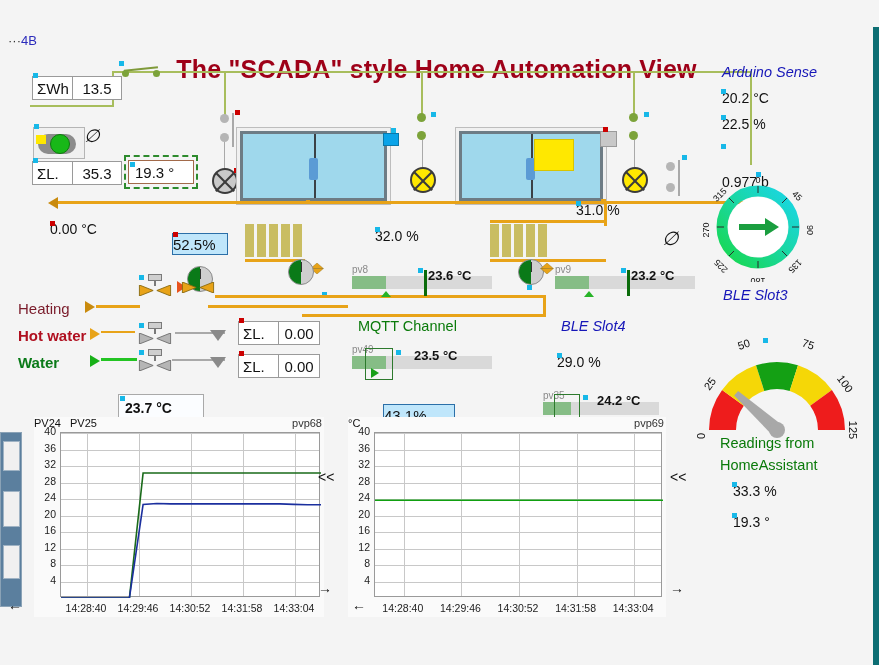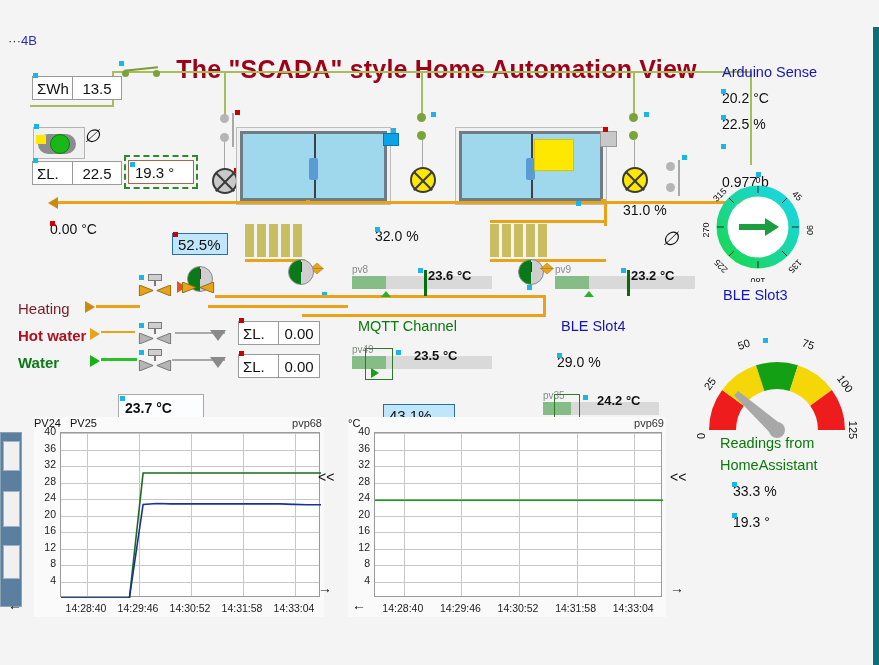--- a/index.html
+++ b/index.html
@@ -31,32 +31,32 @@
   .tick{position:absolute;left:-1px;width:10px;height:14px;background:#f5f5f5;border:1px solid #9fb3c4;box-sizing:border-box;}
 
   
   .sub4b{position:absolute;left:8px;top:6px;font-size:13px;color:#2b2bbb;}
   .sub4b .dots{color:#333;}
   .title{position:absolute;left:0;top:28px;width:873px;text-align:center;font-size:25px;font-weight:bold;color:#9e0018;letter-spacing:.2px;}
 
   .lbl{position:absolute;font-size:14px;color:#111;white-space:nowrap;}
   .lbl.b{font-weight:bold;}
   .hdr{position:absolute;font-size:14.5px;white-space:nowrap;}
-  .hdr.blue{color:#1616b8;}
+  .hdr.blue{color:#1616b8;font-style:italic;}
   .hdr.green{color:#0a7a0a;}
 
   
   .meter{position:absolute;height:24px;border:1px solid #9a9a9a;background:#fff;box-sizing:border-box;display:flex;align-items:center;font-size:15px;color:#111;}
   .meter .k{width:40px;border-right:1px solid #9a9a9a;height:100%;display:flex;align-items:center;padding-left:4px;box-sizing:border-box;}
   .meter .v{flex:1;text-align:center;}
 
   .fieldbox{position:absolute;border:1px solid #a26a4a;background:#fff;box-sizing:border-box;font-size:15px;color:#111;display:flex;align-items:center;padding-left:6px;}
   .selmark{position:absolute;border:2px dashed #2d8b2d;box-sizing:border-box;}
 
-  .cyanbox{position:absolute;background:#bfe6fb;border:1px solid #2b6fa8;box-sizing:border-box;font-size:15px;color:#111;display:flex;align-items:center;padding-left:5px;}
+  .cyanbox{position:absolute;background:#bfe6fb;border:1px solid #2b6fa8;box-sizing:border-box;font-size:15px;color:#111;display:flex;align-items:center;}
 
   .infobox{position:absolute;background:#fbfdff;border:1px solid #a9a9a9;box-sizing:border-box;font-size:14px;font-weight:bold;color:#111;padding:4px 6px;line-height:18px;}
 
   
   .dot{position:absolute;width:5px;height:5px;}
   .dot.c{background:#17b8e8;} .dot.r{background:#c00;}
 
   
   .ln{position:absolute;background:#a7bd5c;}
   .lo{position:absolute;background:#e8a318;}
@@ -159,21 +159,21 @@
 
     <div style="position:absolute;left:33px;top:100px;width:52px;height:32px;background:#f0f0f0;border:1px solid #b5b5b5;box-sizing:border-box;">
       <div style="position:absolute;left:4px;top:6px;width:38px;height:20px;border-radius:10px;background:#8c8c8c;"></div>
       <div style="position:absolute;left:2px;top:7px;width:10px;height:9px;background:#ffe800;"></div>
       <div style="position:absolute;left:16px;top:6px;width:20px;height:20px;border-radius:50%;background:#18b818;border:1px solid #0d7d0d;box-sizing:border-box;"></div>
     </div>
     <div class="dot c" style="left:34px;top:97px;"></div>
 
     <div class="meter" style="left:32px;top:134px;width:90px;">
       <div class="k">ΣL.</div>
-      <div class="v">22.5</div>
+      <div class="v">35.3</div>
     </div>
     <div class="dot c" style="left:33px;top:131px;"></div>
 
     <div class="selmark" style="left:124px;top:128px;width:74px;height:34px;"></div>
     <div class="fieldbox" style="left:128px;top:133px;width:66px;height:24px;">
       <span>19.3 °</span>
     </div>
     <div class="dot c" style="left:130px;top:135px;"></div>
 
     <div class="ln" style="left:224px;top:44px;width:2px;height:46px;"></div>
@@ -256,21 +256,21 @@
         <i></i>
         <i></i>
         <i></i>
       </div>
     <div class="lo" style="left:245px;top:232px;width:60px;height:3px;"></div>
 
     <div class="lbl" style="left:50px;top:194px;">0.00 °C</div>
     <div class="dot r" style="left:50px;top:194px;"></div>
     <div class="lbl" style="left:375px;top:201px;">32.0 %</div>
     <div class="dot c" style="left:375px;top:200px;"></div>
-    <div class="lbl" style="left:576px;top:175px;margin-left:47px;">31.0 %</div>
+    <div class="lbl" style="left:576px;top:175px;">31.0 %</div>
     <div class="dot c" style="left:576px;top:174px;"></div>
 
     <div class="cyanbox" style="left:172px;top:206px;width:56px;height:22px;">
       <span>52.5%</span>
     </div>
     <div class="dot r" style="left:173px;top:205px;"></div>
 
     <div class="valve" style="left:138px;top:247px;">
       <div class="bt"></div>
         <div class="stm"></div>

